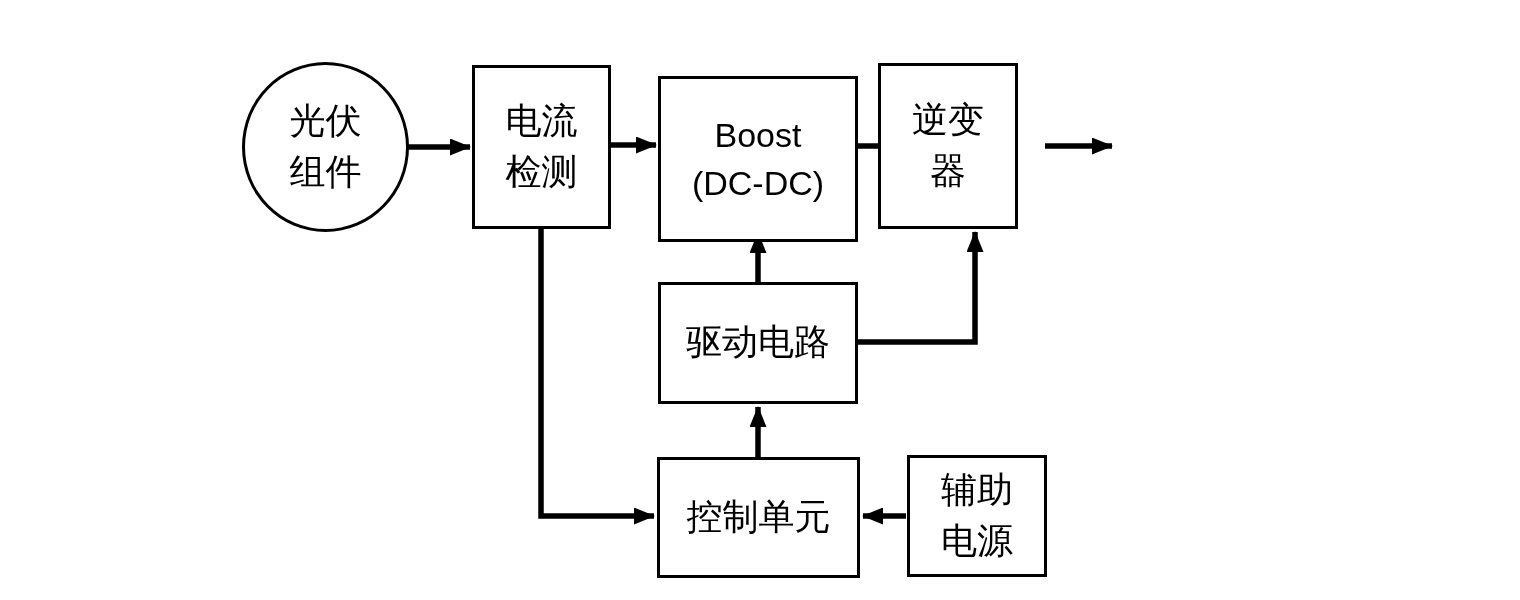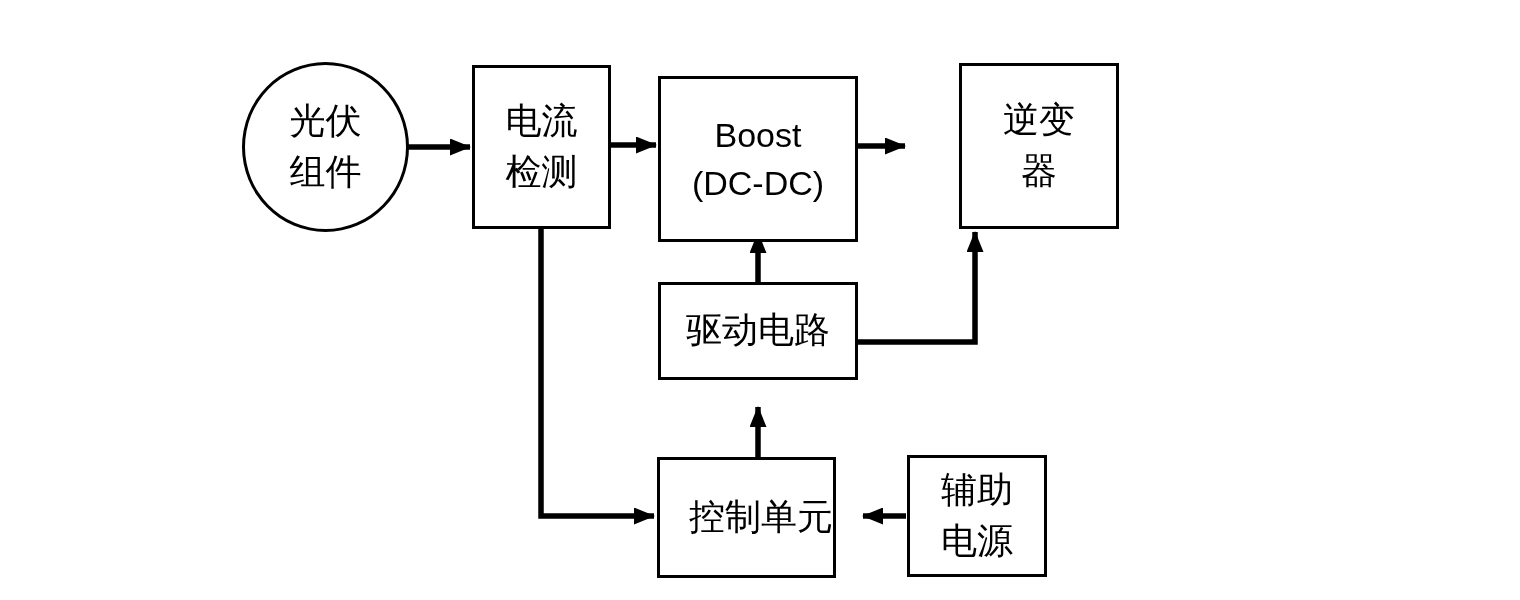--- a/index.html
+++ b/index.html
@@ -52,24 +52,24 @@
     font-family: "Liberation Sans", "DejaVu Sans", sans-serif;
     font-size: 34px;
   }
   .circle {
     border-radius: 50%;
   }
   
   #node-pv       { left: 242px;  top: 62px;  width: 167px; height: 170px; }
   #node-current  { left: 472px;  top: 65px;  width: 139px; height: 164px; }
   #node-boost    { left: 658px;  top: 64px;  width: 200px; height: 166px; margin-top: 12px; }
-  #node-inverter { left: 959px;  top: 63px;  width: 160px; height: 166px; }
+  #node-inverter { left: 878px;  top: 63px;  width: 140px; height: 166px; }
   #node-grid     { left: 1112px; top: 61px;  width: 163px; height: 167px; }
-  #node-drive    { left: 658px;  top: 282px; width: 200px; height: 98px; }
-  #node-control  { left: 657px;  top: 457px; width: 179px; height: 121px; justify-content: flex-end; }
+  #node-drive    { left: 658px;  top: 282px; width: 200px; height: 122px; }
+  #node-control  { left: 657px;  top: 457px; width: 203px; height: 121px; }
   #node-aux      { left: 907px;  top: 455px; width: 140px; height: 122px; }
 </style>
 </head>
 <body>
 
 <div class="canvas">
 
   <svg class="edges-svg" viewBox="0 0 1520 600" xmlns="http://www.w3.org/2000/svg">
     <defs>
       <marker id="arrowhead" markerUnits="userSpaceOnUse" markerWidth="22" markerHeight="17" refX="20" refY="8.5" orient="auto">

